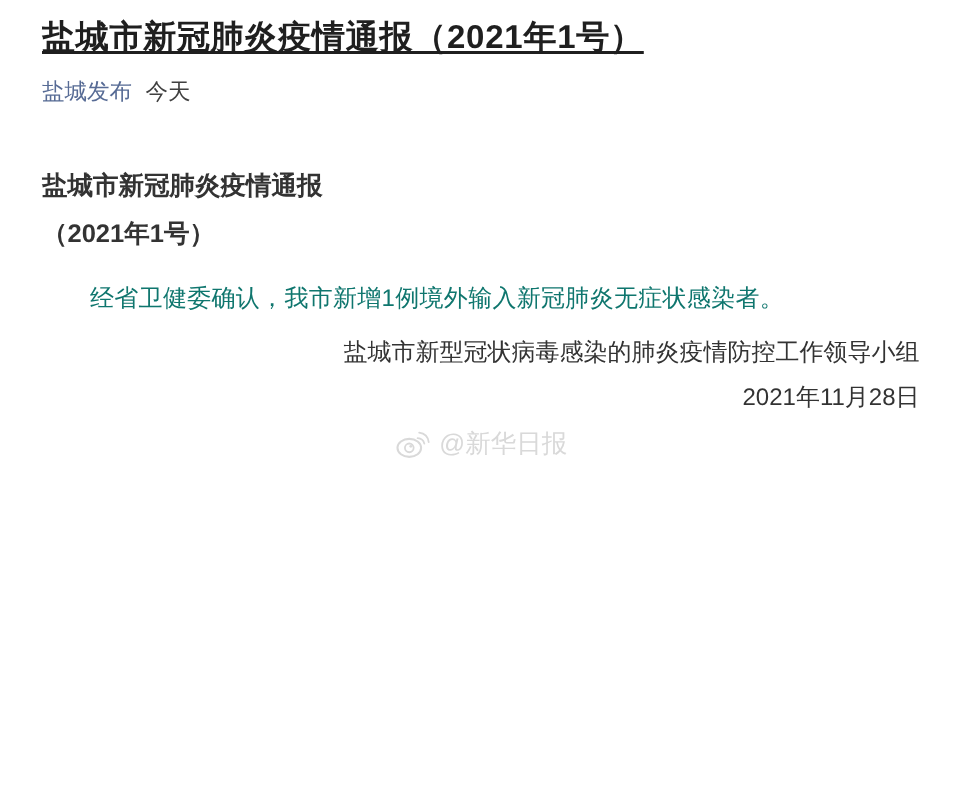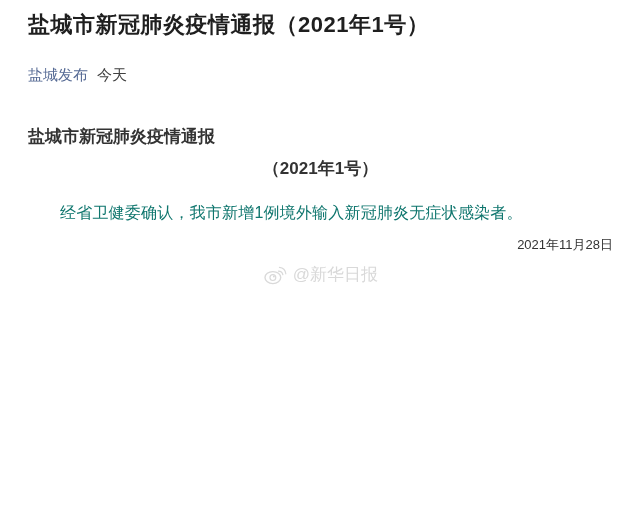--- a/index.html
+++ b/index.html
@@ -21,23 +21,24 @@
     background: #ffffff;
     position: relative;
   }
   .article-title {
     margin: 0;
     font-size: 22px;
     line-height: 30px;
     font-weight: 700;
     color: #1f1f1f;
     letter-spacing: 0.5px;
+    text-decoration: underline;
   }
   .meta {
-    margin-top: 24px;
+    margin-top: 11px;
     font-size: 15px;
     line-height: 21px;
     display: flex;
     align-items: baseline;
     gap: 9px;
   }
   .account-name {
     color: #576b95;
     cursor: pointer;
   }
@@ -47,21 +48,20 @@
   .doc-title {
     margin-top: 40px;
     text-align: left;
     font-size: 17px;
     line-height: 24px;
     font-weight: 700;
     color: #333333;
   }
   .doc-issue {
     margin-top: 8px;
-    text-align: center;
     font-size: 17px;
     line-height: 24px;
     font-weight: 600;
     color: #333333;
   }
   .doc-body {
     margin-top: 18px;
   }
   .doc-body p {
     margin: 0;
@@ -75,21 +75,21 @@
   .signature {
     margin-top: 10px;
     text-align: right;
     font-size: 16px;
     line-height: 24px;
     color: #333333;
   }
   .sig-date {
     margin-top: 6px;
     text-align: right;
-    font-size: 13px;
+    font-size: 16px;
     line-height: 24px;
     color: #333333;
   }
   .watermark {
     margin-top: 5px;
     display: flex;
     align-items: center;
     justify-content: center;
     gap: 6px;
     color: #d9d9d9;
@@ -115,20 +115,21 @@
   </div>
 
   <div class="doc">
     <div class="doc-title">盐城市新冠肺炎疫情通报</div>
     <div class="doc-issue">（2021年1号）</div>
 
     <div class="doc-body">
       <p>经省卫健委确认，我市新增1例境外输入新冠肺炎无症状感染者。</p>
     </div>
 
+    <div class="signature">盐城市新型冠状病毒感染的肺炎疫情防控工作领导小组</div>
     <div class="sig-date">2021年11月28日</div>
   </div>
 
   <div class="watermark">
     <span class="wm-icon">
       <svg width="24" height="24" viewBox="0 0 28 28" aria-hidden="true">
         <ellipse cx="11.5" cy="17" rx="9.2" ry="7" fill="none" stroke="#d9d9d9" stroke-width="1.6"></ellipse>
         <circle cx="11.5" cy="17" r="3.4" fill="none" stroke="#d9d9d9" stroke-width="1.4"></circle>
         <circle cx="12.7" cy="15.8" r="1.1" fill="#d9d9d9"></circle>
         <path d="M18 9.5 q4.2 0.2 5.2 4.2" fill="none" stroke="#d9d9d9" stroke-width="1.4" stroke-linecap="round"></path>

